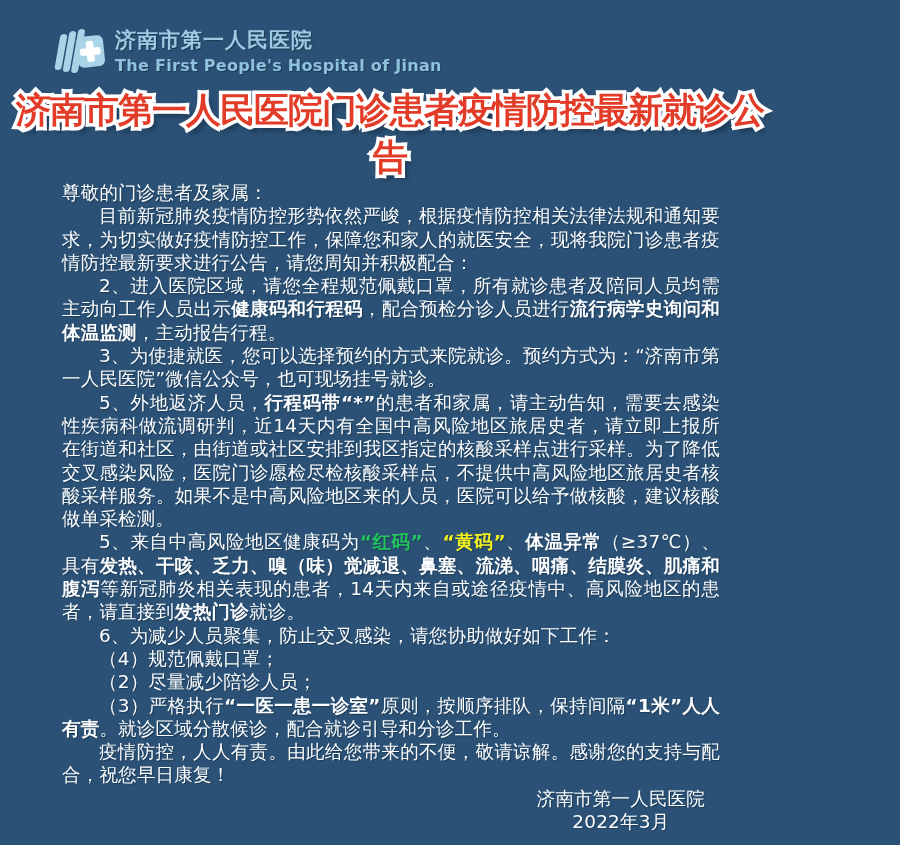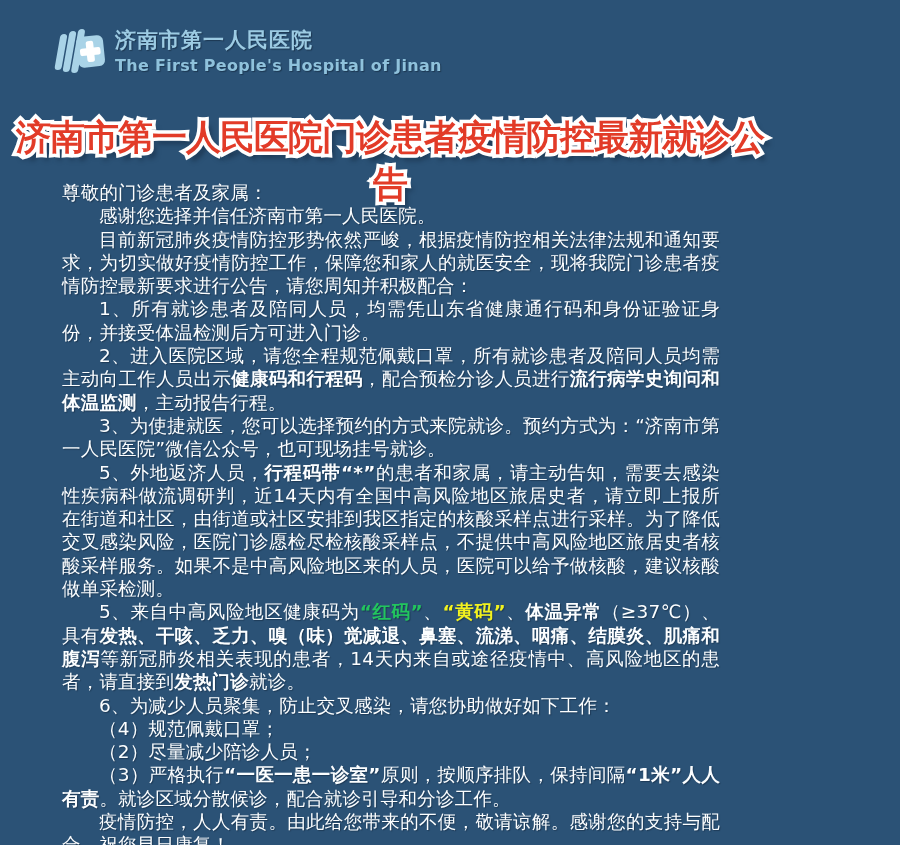--- a/index.html
+++ b/index.html
@@ -23,21 +23,21 @@
     text-shadow:1px 1px 1px rgba(10,25,40,.45);
   }
   .logo-en{
     font-size:16px;font-weight:700;color:#8fc2dc;
     letter-spacing:.3px;margin-top:3px;
     text-shadow:1px 1px 1px rgba(10,25,40,.45);
   }
 
   
   .title{
-    position:absolute;top:114px;left:0;right:0;margin:0;
+    position:absolute;top:87px;left:0;right:0;margin:0;
     text-align:center;
     font-size:35px;font-weight:900;letter-spacing:-1px;
     color:#e23b28;
     z-index:1;
   }
   .title::before{
     content:attr(data-stroke);
     position:absolute;left:0;right:0;top:0;
     color:#e23b28;
     -webkit-text-stroke:7px #ffffff;
@@ -95,23 +95,21 @@
       <div class="logo-cn">济南市第一人民医院</div>
       <div class="logo-en">The First People's Hospital of Jinan</div>
     </div>
   </header>
 
   <h1 class="title" data-stroke="济南市第一人民医院门诊患者疫情防控最新就诊公告">济南市第一人民医院门诊患者疫情防控最新就诊公告</h1>
 
   <main class="body-text">
     <div id="paras">
         <p class="para"><span class="seg-n">尊敬的门诊患者及家属：</span></p>
-        <p class="para indent"><span class="seg-n">感谢您选择并信任济南市第一人民医院。</span></p>
         <p class="para indent"><span class="seg-n">目前新冠肺炎疫情防控形势依然严峻，根据疫情防控相关法律法规和通知要求，为切实做好疫情防控工作，保障您和家人的就医安全，现将我院门诊患者疫情防控最新要求进行公告，请您周知并积极配合：</span></p>
-        <p class="para indent"><span class="seg-n">1、所有就诊患者及陪同人员，均需凭山东省健康通行码和身份证验证身份，并接受体温检测后方可进入门诊。</span></p>
         <p class="para indent"><span class="seg-n">2、进入医院区域，请您全程规范佩戴口罩，所有就诊患者及陪同人员均需主动向工作人员出示</span><span class="seg-b">健康码和行程码</span><span class="seg-n">，配合预检分诊人员进行</span><span class="seg-b">流行病学史询问和体温监测</span><span class="seg-n">，主动报告行程。</span></p>
         <p class="para indent"><span class="seg-n">3、为使捷就医，您可以选择预约的方式来院就诊。预约方式为：“济南市第一人民医院”微信公众号，也可现场挂号就诊。</span></p>
         <p class="para indent"><span class="seg-n">5、外地返济人员，</span><span class="seg-b">行程码带“*”</span><span class="seg-n">的患者和家属，请主动告知，需要去感染性疾病科做流调研判，近14天内有全国中高风险地区旅居史者，请立即上报所在街道和社区，由街道或社区安排到我区指定的核酸采样点进行采样。为了降低交叉感染风险，医院门诊愿检尽检核酸采样点，不提供中高风险地区旅居史者核酸采样服务。如果不是中高风险地区来的人员，医院可以给予做核酸，建议核酸做单采检测。</span></p>
         <p class="para indent"><span class="seg-n">5、来自中高风险地区健康码为</span><span class="seg-r">“红码”</span><span class="seg-n">、</span><span class="seg-y">“黄码”</span><span class="seg-n">、</span><span class="seg-b">体温异常</span><span class="seg-n">（≥37℃）、具有</span><span class="seg-b">发热、干咳、乏力、嗅（味）觉减退、鼻塞、流涕、咽痛、结膜炎、肌痛和腹泻</span><span class="seg-n">等新冠肺炎相关表现的患者，14天内来自或途径疫情中、高风险地区的患者，请直接到</span><span class="seg-b">发热门诊</span><span class="seg-n">就诊。</span></p>
         <p class="para indent"><span class="seg-n">6、为减少人员聚集，防止交叉感染，请您协助做好如下工作：</span></p>
         <p class="para indent"><span class="seg-n">（4）规范佩戴口罩；</span></p>
         <p class="para indent"><span class="seg-n">（2）尽量减少陪诊人员；</span></p>
         <p class="para indent"><span class="seg-n">（3）严格执行</span><span class="seg-b">“一医一患一诊室”</span><span class="seg-n">原则，按顺序排队，保持间隔</span><span class="seg-b">“1米”人人有责</span><span class="seg-n">。就诊区域分散候诊，配合就诊引导和分诊工作。</span></p>
         <p class="para indent"><span class="seg-n">疫情防控，人人有责。由此给您带来的不便，敬请谅解。感谢您的支持与配合，祝您早日康复！</span></p>
       </div>

